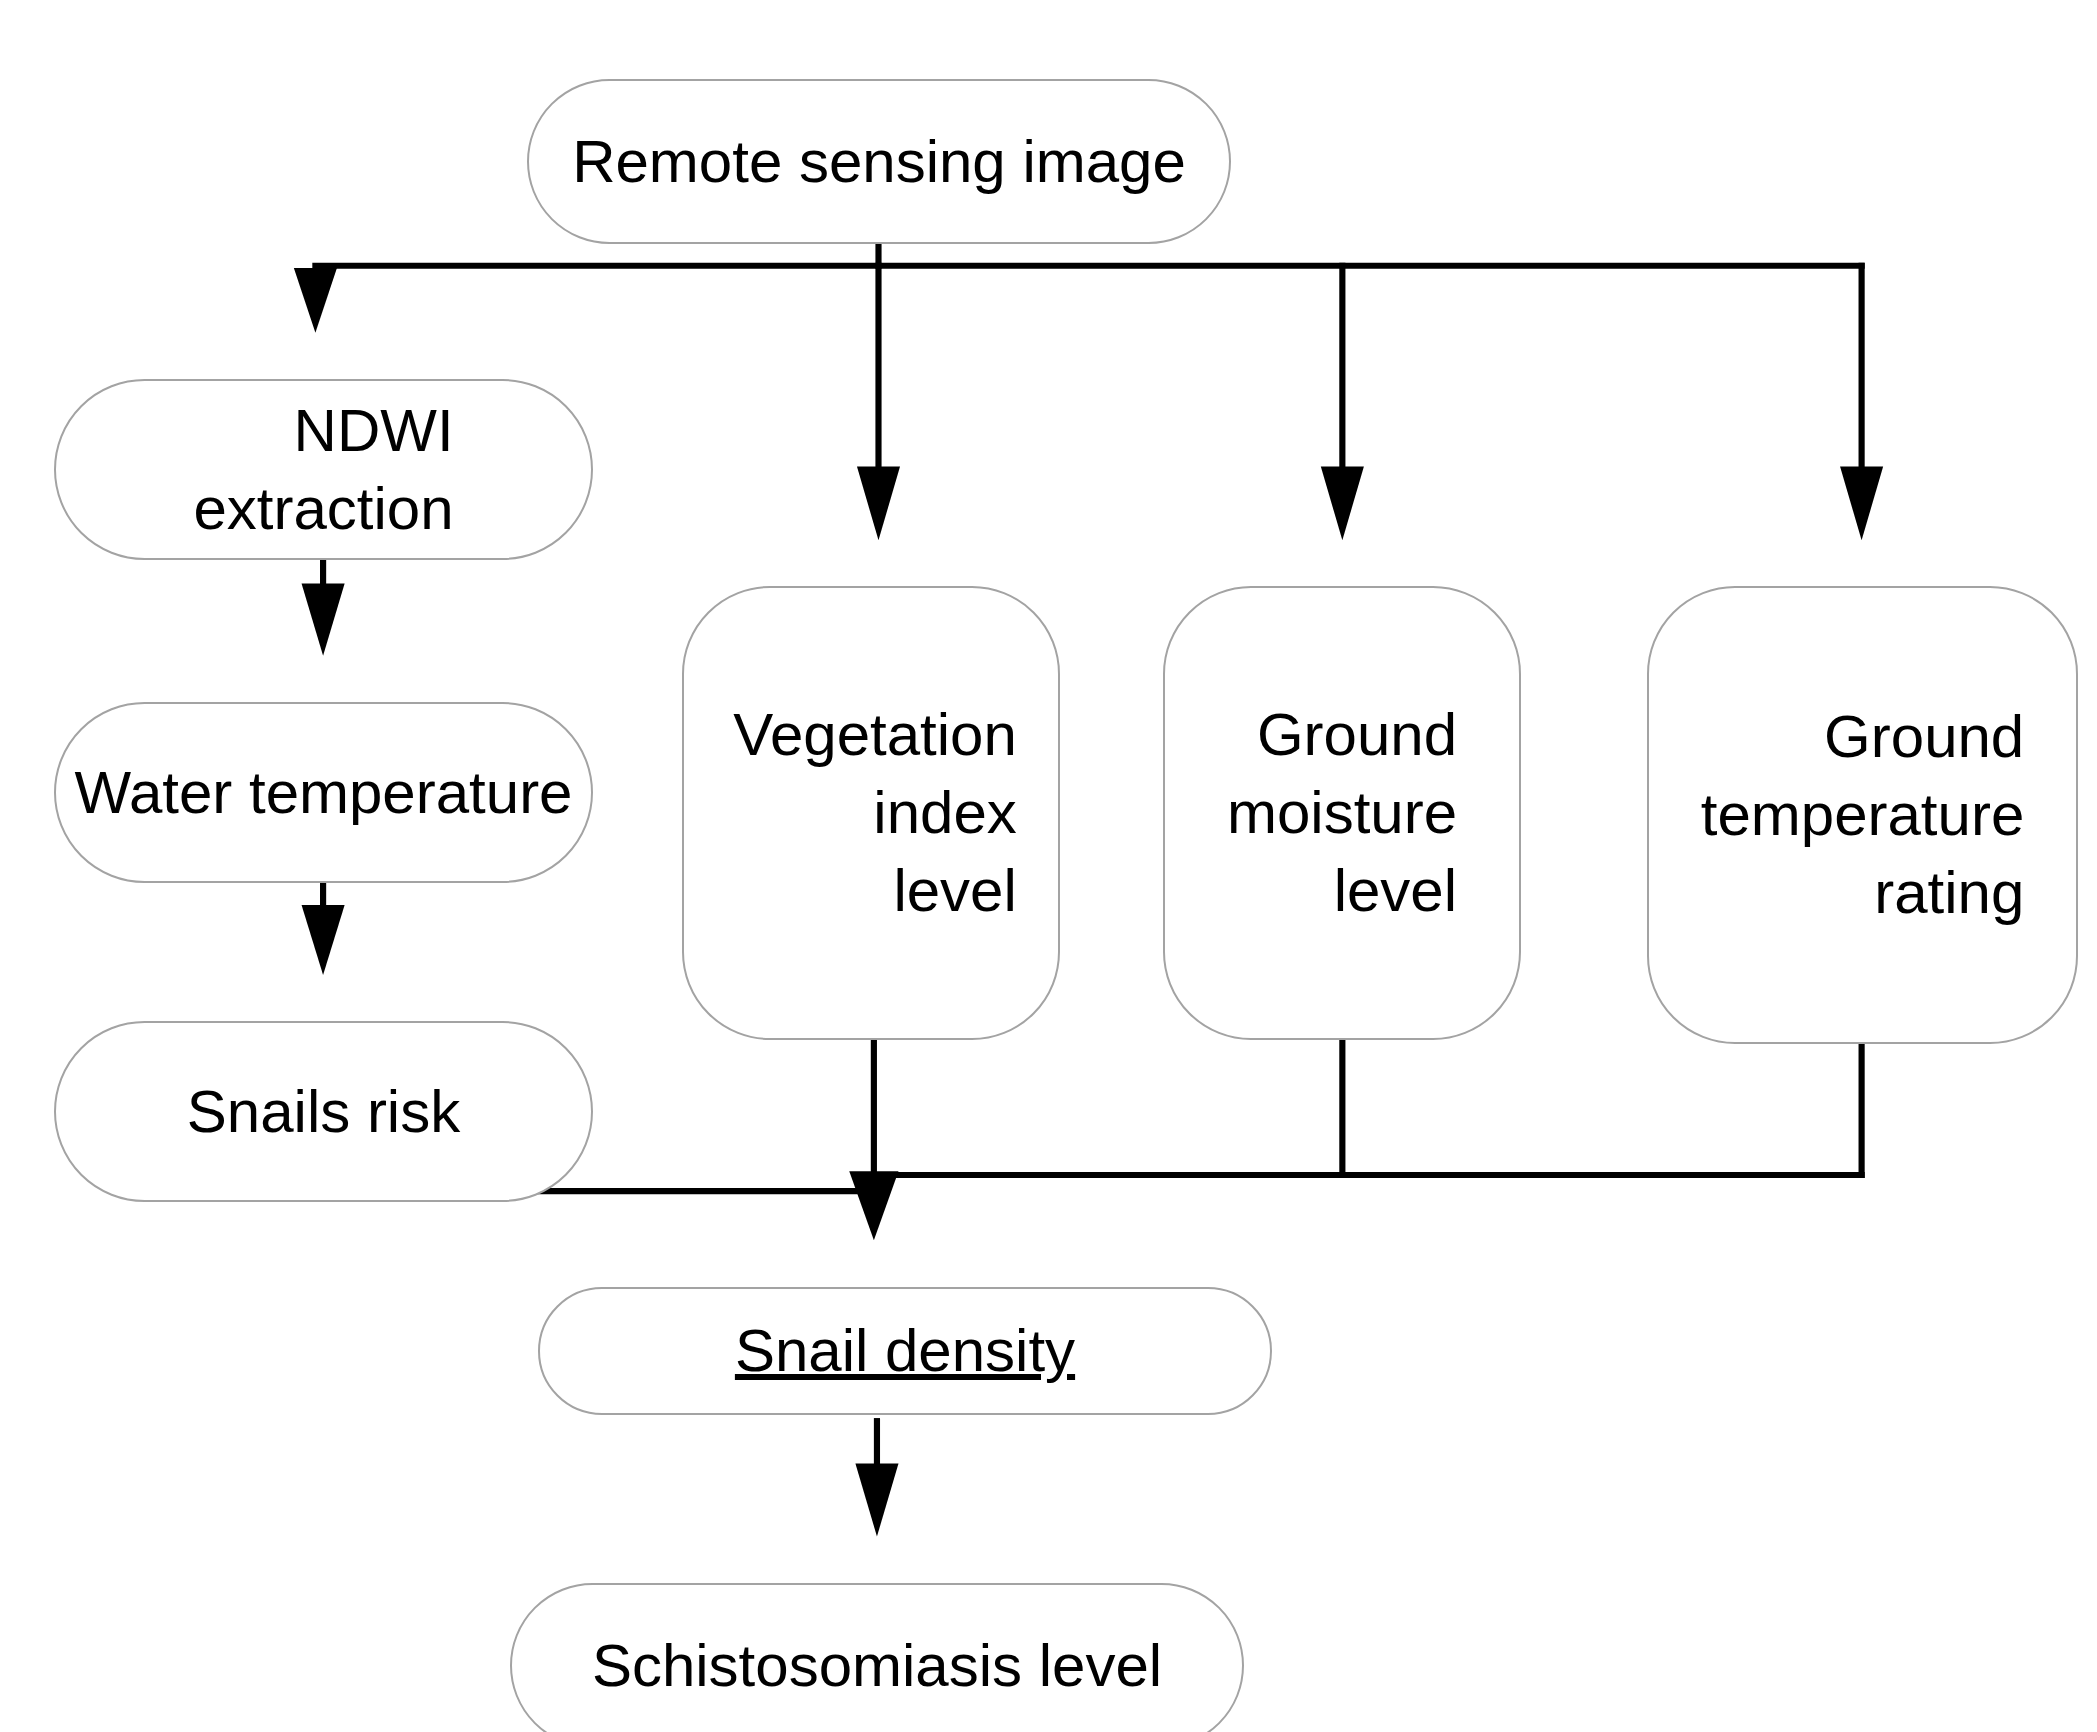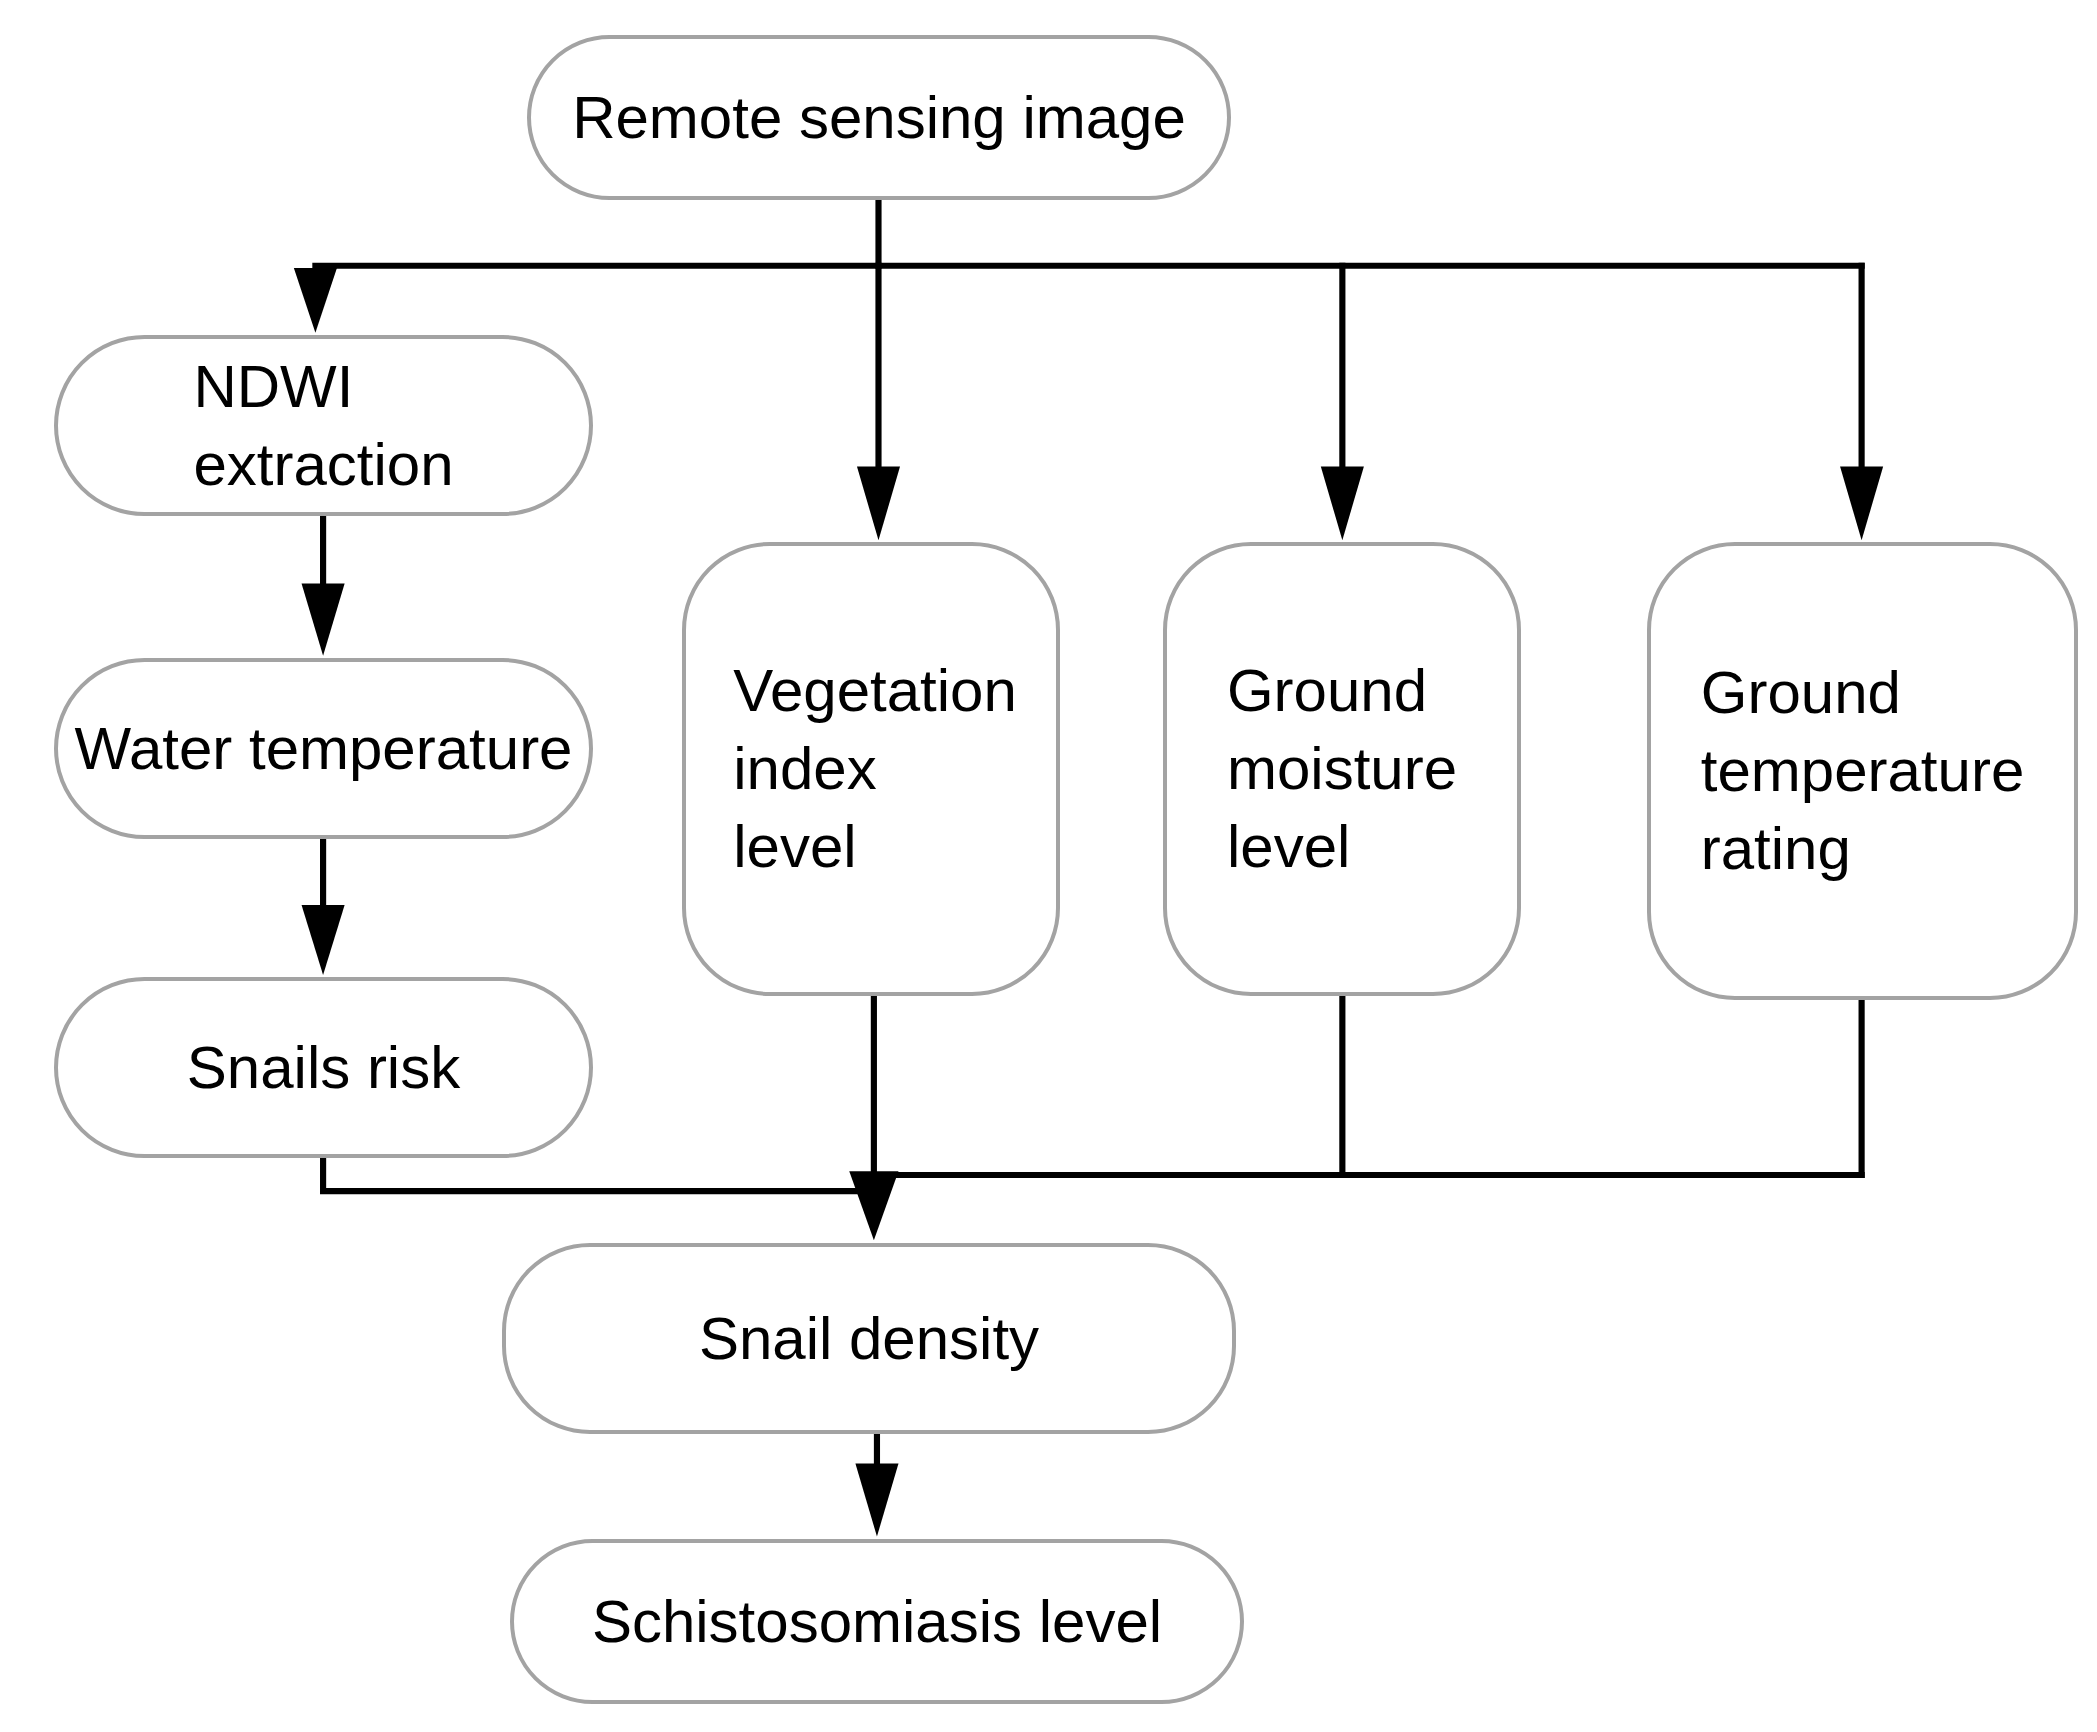--- a/index.html
+++ b/index.html
@@ -18,36 +18,37 @@
   #connector-layer {
     position: absolute;
     left: 0;
     top: 0;
     width: 2097px;
     height: 1733px;
   }
   .node {
     position: absolute;
     box-sizing: border-box;
-    border: 4px solid #a3a3a3;
+    border: 2px solid #a3a3a3;
     background: #ffffff;
     display: flex;
     align-items: center;
     justify-content: center;
-    text-align: left;
+    text-align: right;
     font-size: 60px;
     line-height: 1.3;
     white-space: pre-line;
+    margin-top: 44px;
   }
   
   #n-remote   { left: 527px;  top: 35px;   width: 704px; height: 165px; border-radius: 83px; }
   #n-ndwi     { left: 54px;   top: 335px;  width: 539px; height: 181px; border-radius: 91px; }
   #n-water    { left: 54px;   top: 658px;  width: 539px; height: 181px; border-radius: 91px; }
   #n-snails   { left: 54px;   top: 977px; width: 539px; height: 181px; border-radius: 91px; }
-  #n-density  { left: 502px;  top: 1243px; width: 734px; height: 191px; border-radius: 88px; }
+  #n-density  { left: 538px;  top: 1243px; width: 734px; height: 128px; border-radius: 88px; text-decoration: underline; }
   #n-risk     { left: 510px;  top: 1539px; width: 734px; height: 165px; border-radius: 83px; }
   
   #n-veg      { left: 682px;  top: 542px;  width: 378px; height: 454px; border-radius: 88px; padding-left: 8px; }
   #n-moist    { left: 1163px; top: 542px;  width: 358px; height: 454px; border-radius: 88px; }
   #n-temp     { left: 1647px; top: 542px;  width: 431px; height: 458px; border-radius: 88px; }
 </style>
 </head>
 <body>
 
 <svg id="connector-layer" viewBox="0 0 2726 2252" xmlns="http://www.w3.org/2000/svg">

